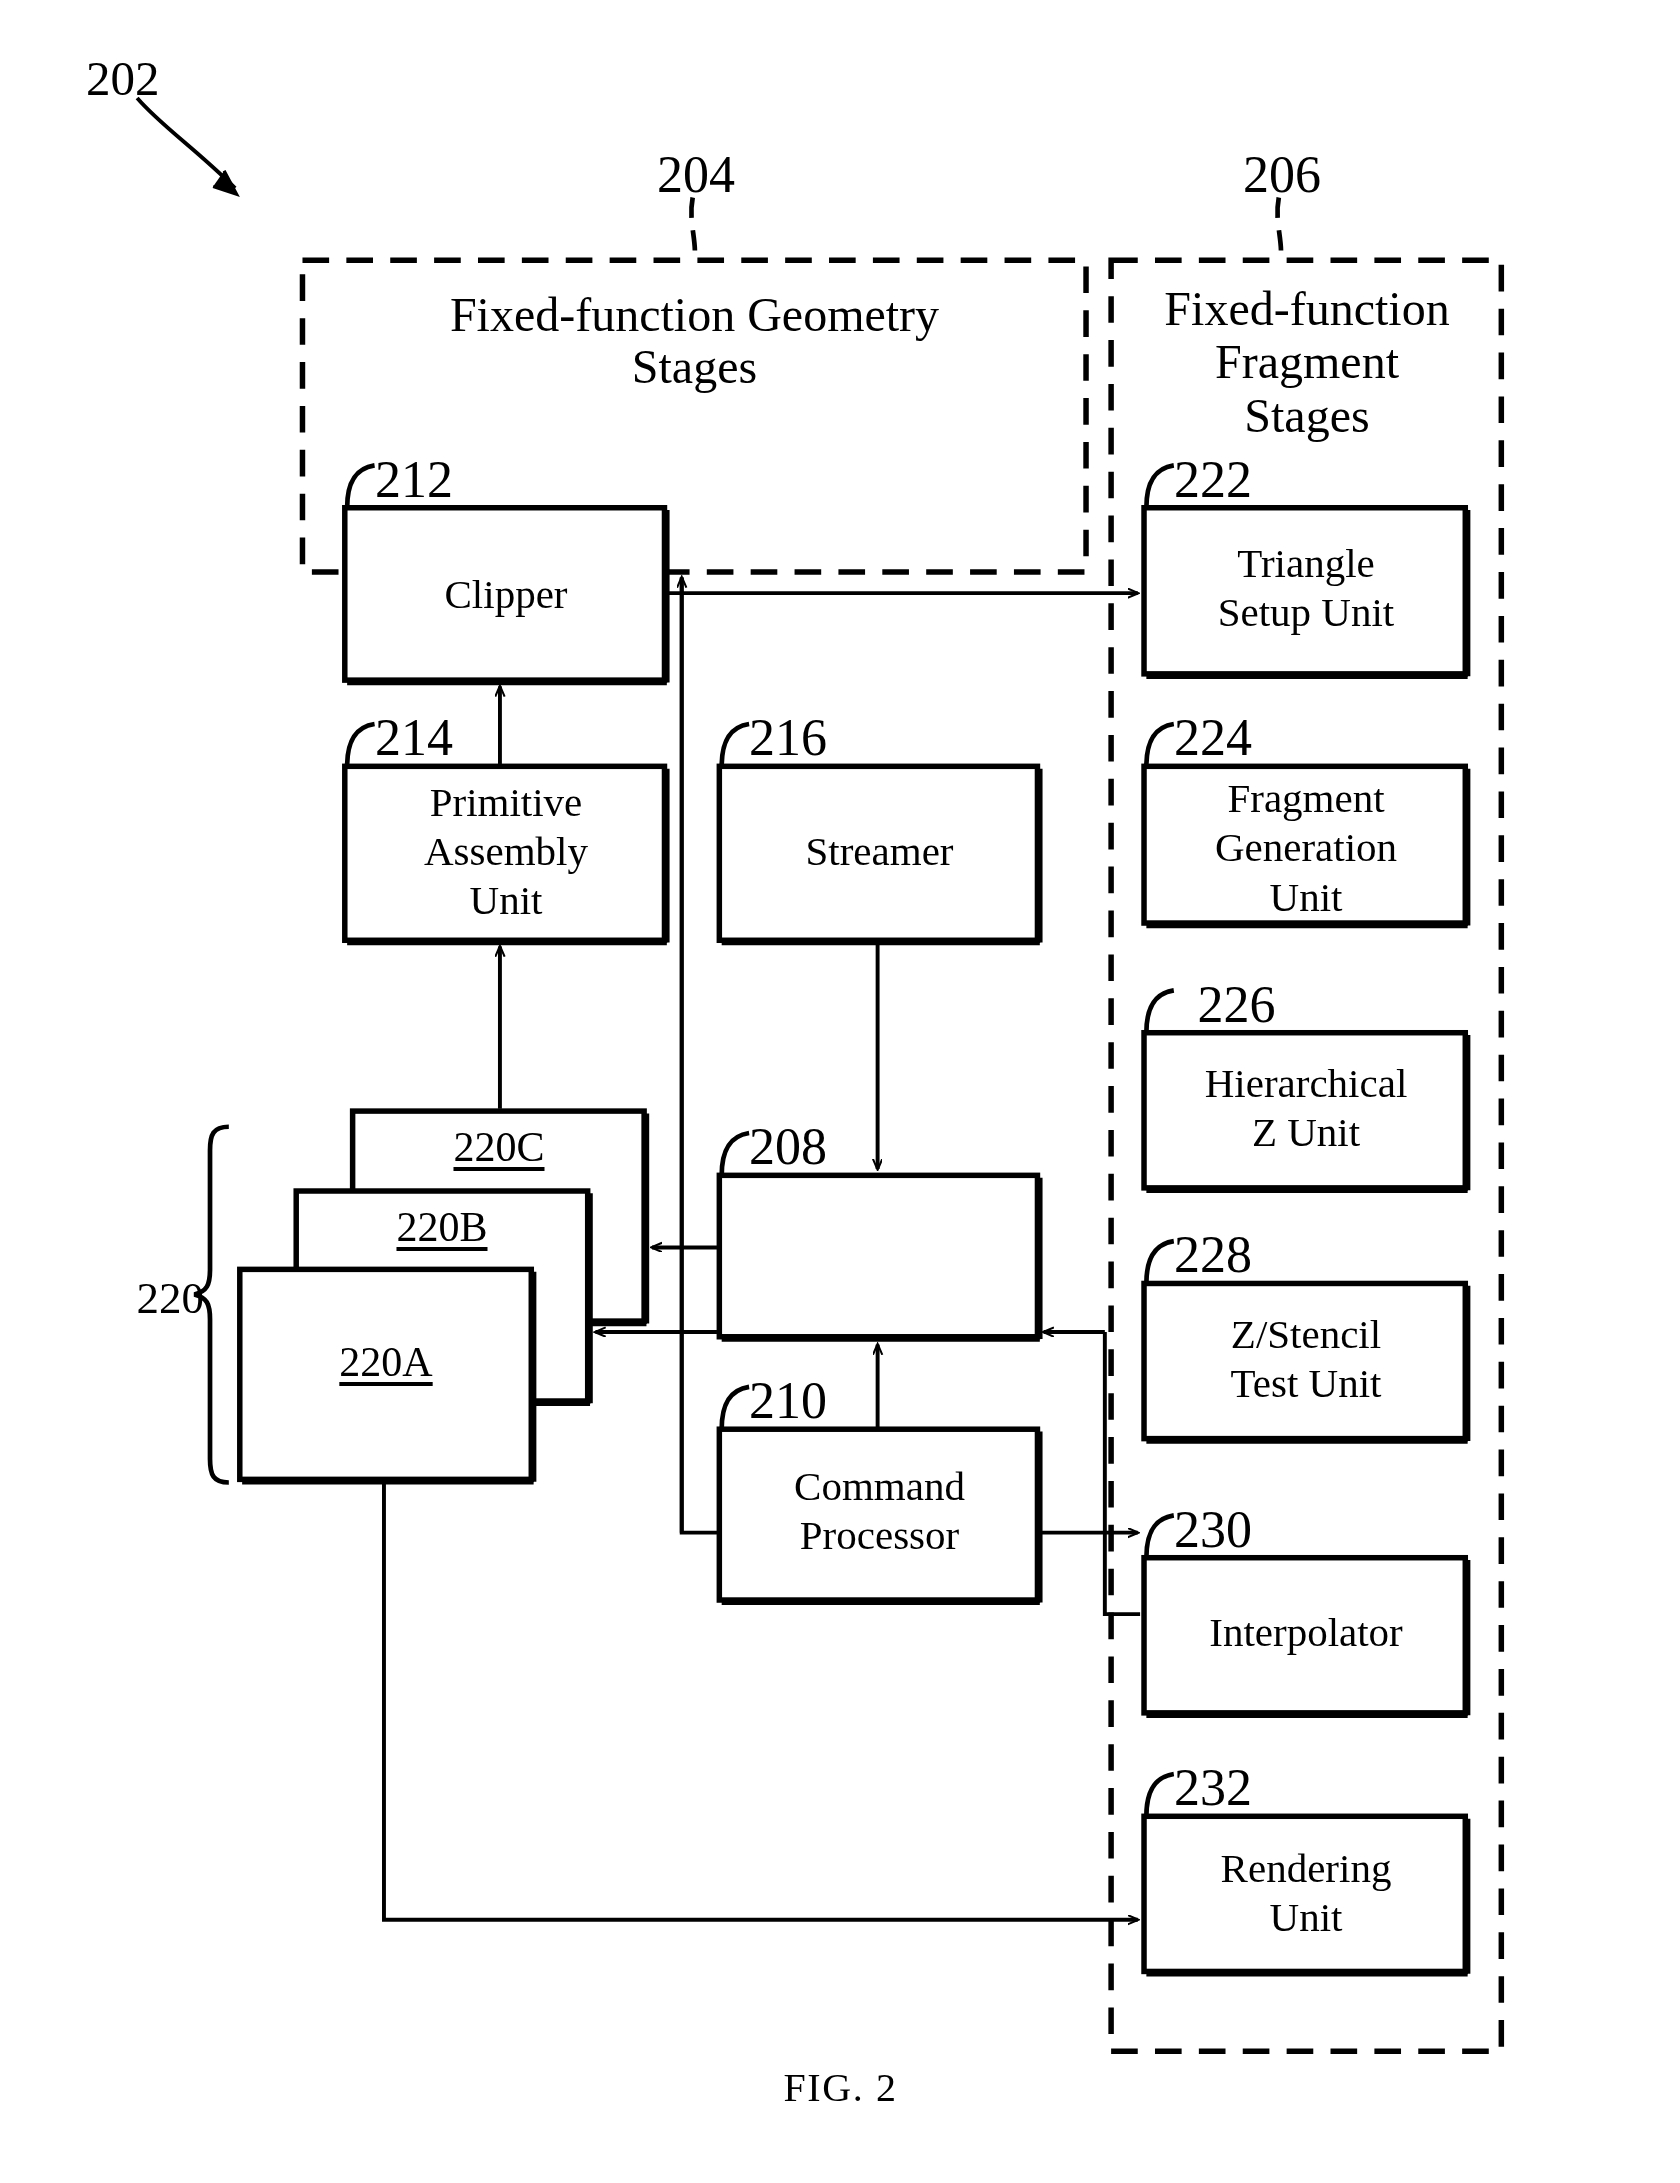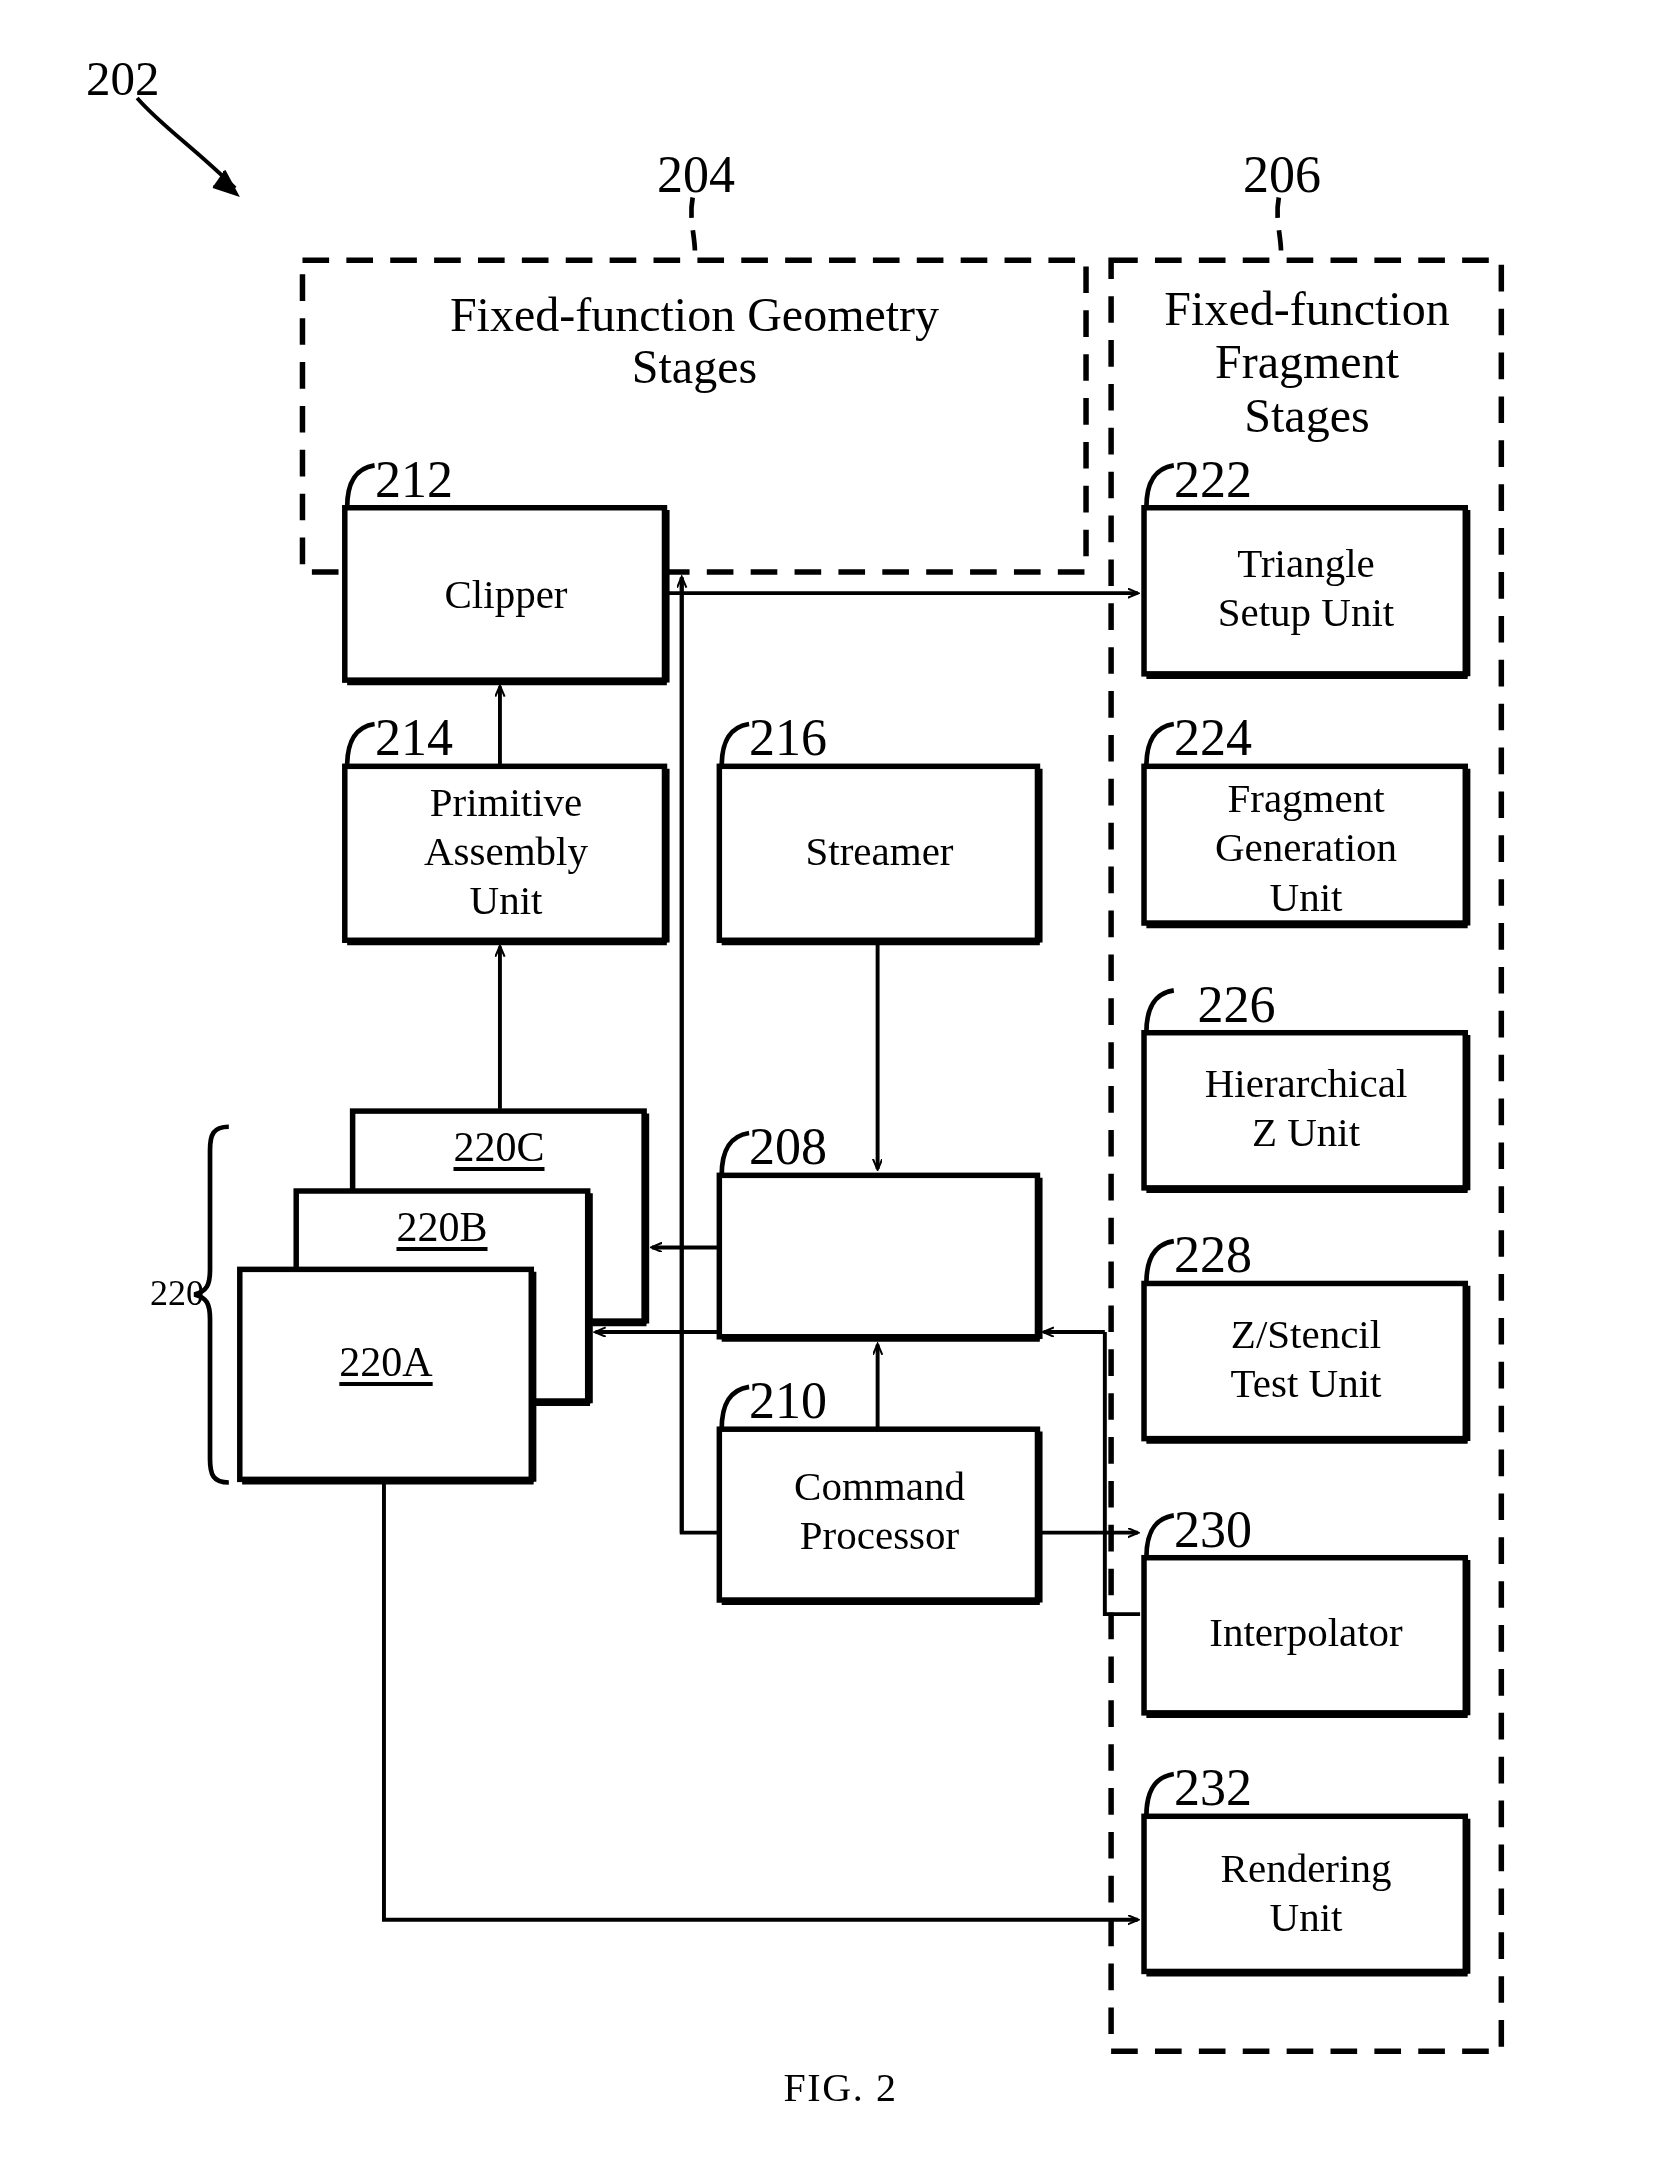--- a/index.html
+++ b/index.html
@@ -3,21 +3,21 @@
 <meta charset="utf-8">
 <style>
   html,body{margin:0;padding:0;background:#ffffff;}
   body{width:1680px;height:2183px;position:relative;overflow:hidden;
        font-family:"Liberation Serif","DejaVu Serif",serif;color:#000;}
   #figure{position:absolute;left:0;top:0;width:1680px;height:2183px;}
   svg{position:absolute;left:0;top:0;width:1680px;height:2183px;overflow:visible;}
   .lbl{position:absolute;color:#000;line-height:1.12;text-align:center;}
   .boxlabel{font-size:41px;}
   .reflabel{font-size:52px;}
-  .grouplabel{font-size:36px;}
+  .grouplabel{font-size:45px;}
   .headerlabel{font-size:48px;}
   .figcaption{font-size:40px;letter-spacing:1.6px;}
   .stacklabel{font-size:42px;text-decoration:underline;text-underline-offset:6.3px;}
 </style>
 </head>
 <body>
 
 <div id="figure">
 
   <svg viewBox="0 0 2144 2786">

